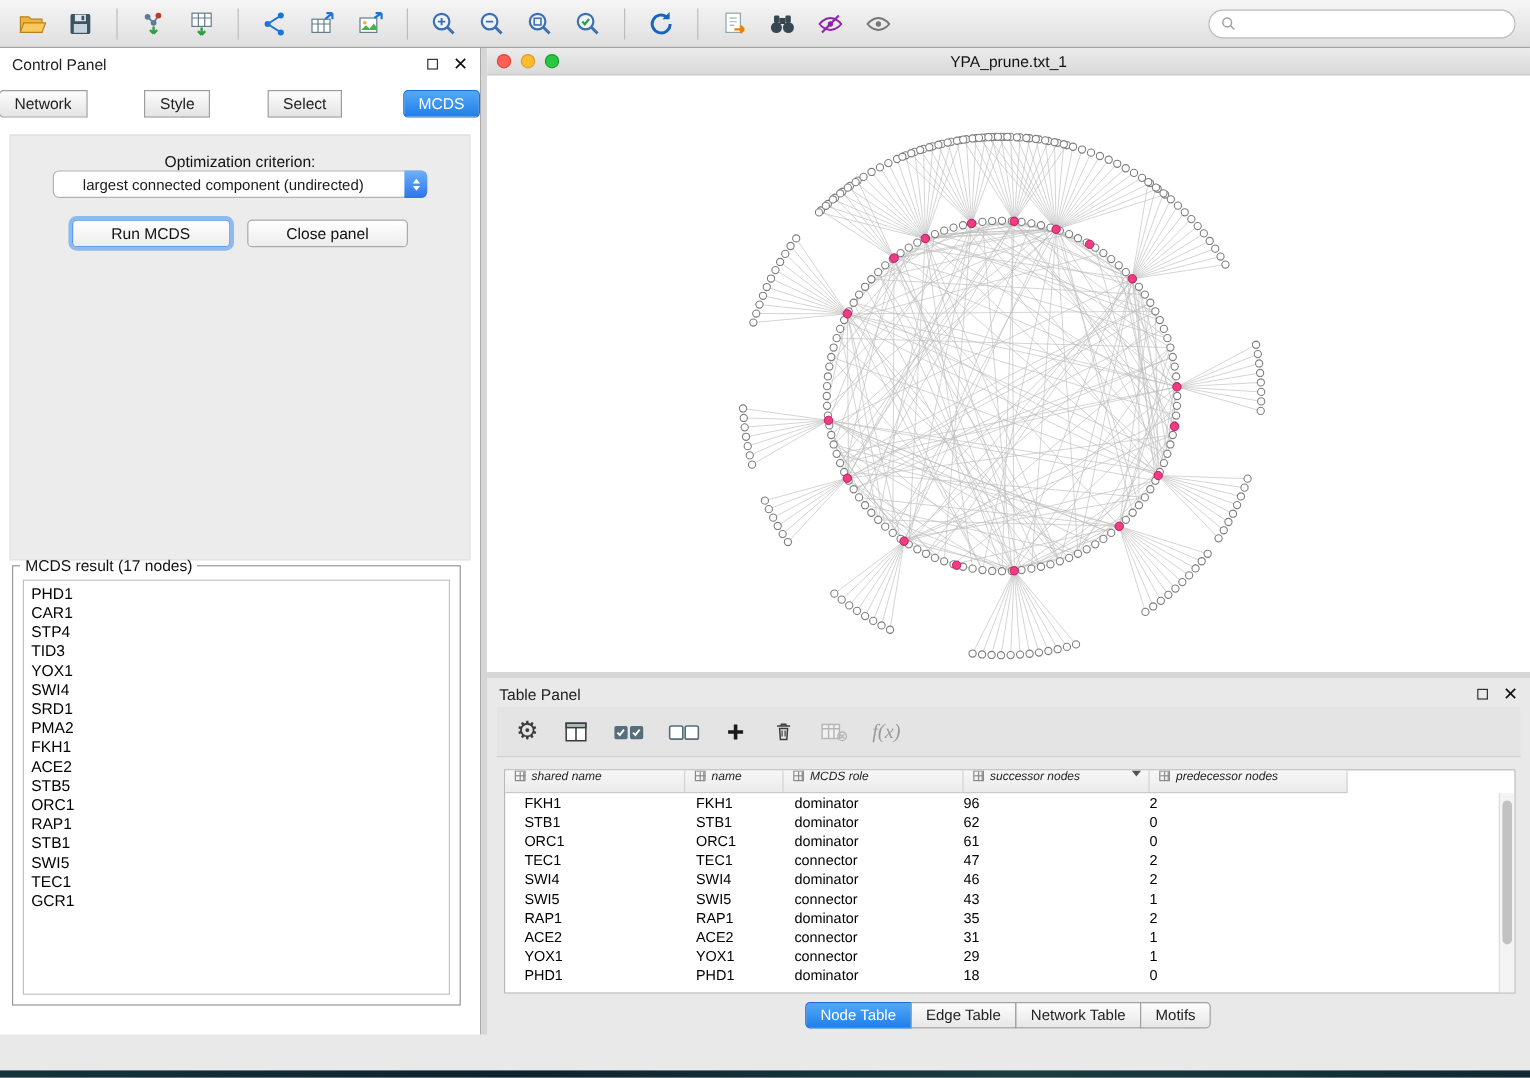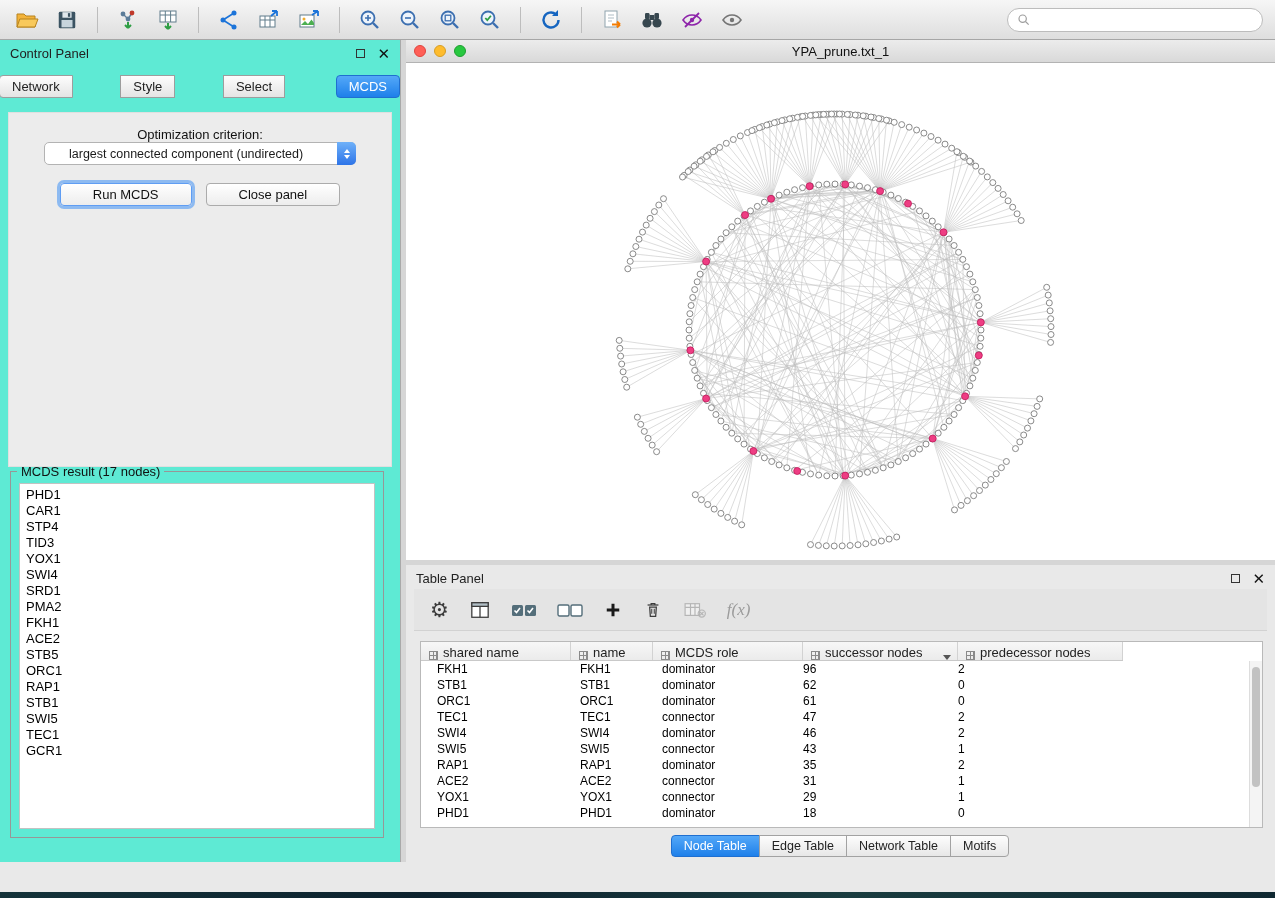--- a/index.html
+++ b/index.html
@@ -18,21 +18,21 @@
   .search-box input { border:none; outline:none; flex:1; font-size:12px; background:transparent; font-family:inherit; }
 
   
   .panel-titlebar { height:26px; display:flex; align-items:center; padding:0 10px; font-size:13px; color:#222; }
   .panel-titlebar .spacer { flex:1; }
   .float-box { width:9px; height:9px; border:1.4px solid #333; display:inline-block; margin-right:12px; cursor:pointer; }
   .close-x { font-size:15px; font-weight:bold; color:#111; cursor:pointer; line-height:1; }
 
   
   .control-panel { position:absolute; top:40px; left:0; width:401px; bottom:36px;
-    background:#5eead4; border-right:1px solid #a9a9a9; }
+    background:#ffffff; border-right:1px solid #a9a9a9; }
   .cp-tabs { display:flex; justify-content:space-between; margin-top:9px; }
   .cp-tab { font-size:13px; padding:3px 12px; background:linear-gradient(#fdfdfd,#e4e4e4);
     border:1px solid #9d9d9d; margin-left:-1px; cursor:pointer; color:#222; }
   .cp-tab:first-child { border-radius:4px 0 0 4px; }
   .cp-tab.active { background:linear-gradient(#54a8f8,#1e80ea); color:#fff; border-color:#1f6fd0; border-radius:4px; margin-left:2px; }
   .cp-inner { margin:14px 8px 0 8px; background:#ececec; padding-top:14px; height:355px; border:1px solid #e0e0e0; }
   .opt-label { text-align:center; font-size:13px; color:#111; }
   .mac-select { width:312px; height:23px; margin:0 auto; background:#fff; border:1px solid #b3b3b3; border-radius:5px;
     display:flex; align-items:center; font-size:12.5px; cursor:pointer; position:relative; }
   .mac-select .val { flex:1; padding-left:24px; white-space:nowrap; overflow:hidden; }
@@ -66,21 +66,21 @@
 
   
   .table-panel { position:absolute; left:406px; top:565px; right:0; bottom:36px; background:#e9e9e9; }
   .tp-toolbar { position:absolute; top:24px; left:8px; right:8px; height:42px; background:#e4e4e4;
     display:flex; align-items:center; gap:20px; padding-left:16px; border-bottom:1px solid #d2d2d2; }
   .tp-tbtn { border:none; background:transparent; cursor:pointer; display:flex; align-items:center; justify-content:center; height:30px; }
   .gear-glyph { font-size:21px; color:#3c3c3c; line-height:1; }
   .fx-label { font-family:"Liberation Serif","DejaVu Serif",serif; font-style:italic; font-size:17px; color:#9b9b9b; }
   .tp-table { position:absolute; left:14px; right:12px; top:76px; bottom:34px; background:#fff; border:1px solid #b9b9b9; overflow:hidden; }
   .tp-header { display:flex; height:19px; background:linear-gradient(#f7f7f7,#ebebeb); border-bottom:1px solid #c9c9c9; width:702px; }
-  .hcell { display:flex; align-items:flex-end; gap:5px; font-size:13px; color:#222; border-right:1px solid #d2d2d2; padding-left:8px; position:relative; }
+  .hcell { display:flex; align-items:flex-start; gap:5px; font-size:10px; color:#222; border-right:1px solid #d2d2d2; padding-left:8px; position:relative;font-style:italic; }
   .hcell .hlabel { white-space:nowrap; }
   .hgrid { width:9px; height:9px; border:1px solid #8a8a8a; flex:none;
     background:linear-gradient(#8a8a8a,#8a8a8a) 0 3px/9px 1px no-repeat, linear-gradient(#8a8a8a,#8a8a8a) 3px 0/1px 9px no-repeat, linear-gradient(#8a8a8a,#8a8a8a) 6px 0/1px 9px no-repeat; }
   .hsort { position:absolute; right:6px; width:0; height:0; border-left:4px solid transparent; border-right:4px solid transparent; border-top:5px solid #555; }
   .c0 { width:150px; } .c1 { width:82px; } .c2 { width:150px; } .c3 { width:155px; } .c4 { width:165px; }
   .trow { display:flex; height:16px; align-items:center; }
   .tcell { font-size:12px; color:#000; white-space:nowrap; overflow:hidden; }
   .tcell.c0 { padding-left:16px; } .tcell.c1, .tcell.c2 { padding-left:9px; }
   .tcell.num { text-align:left; padding-right:18px; }
   .tp-scrollbar { position:absolute; right:0; top:19px; bottom:0; width:13px; background:#f4f4f4; border-left:1px solid #ddd; }

